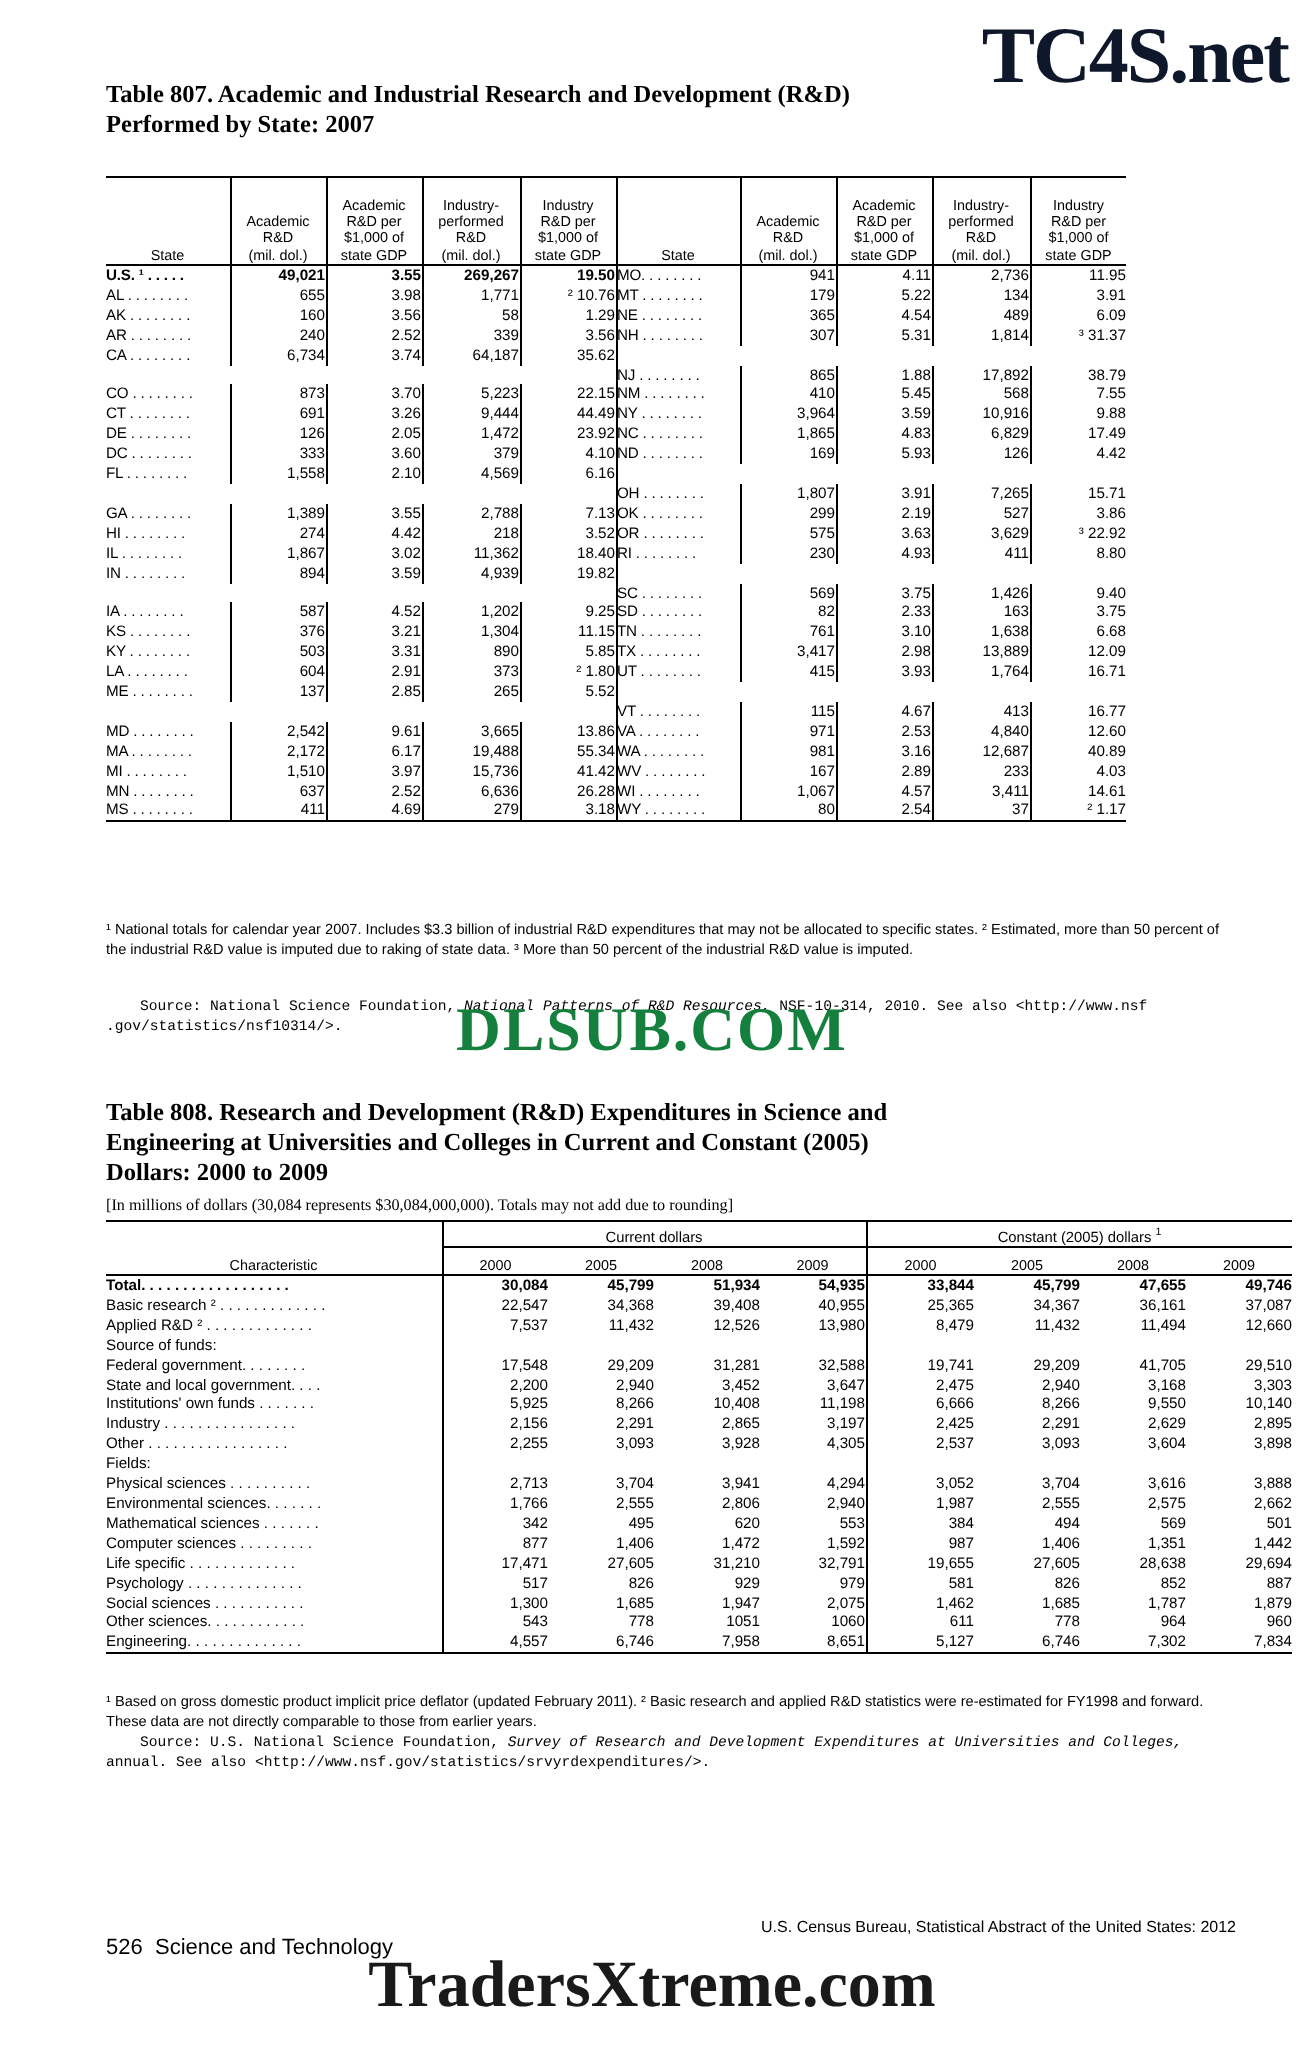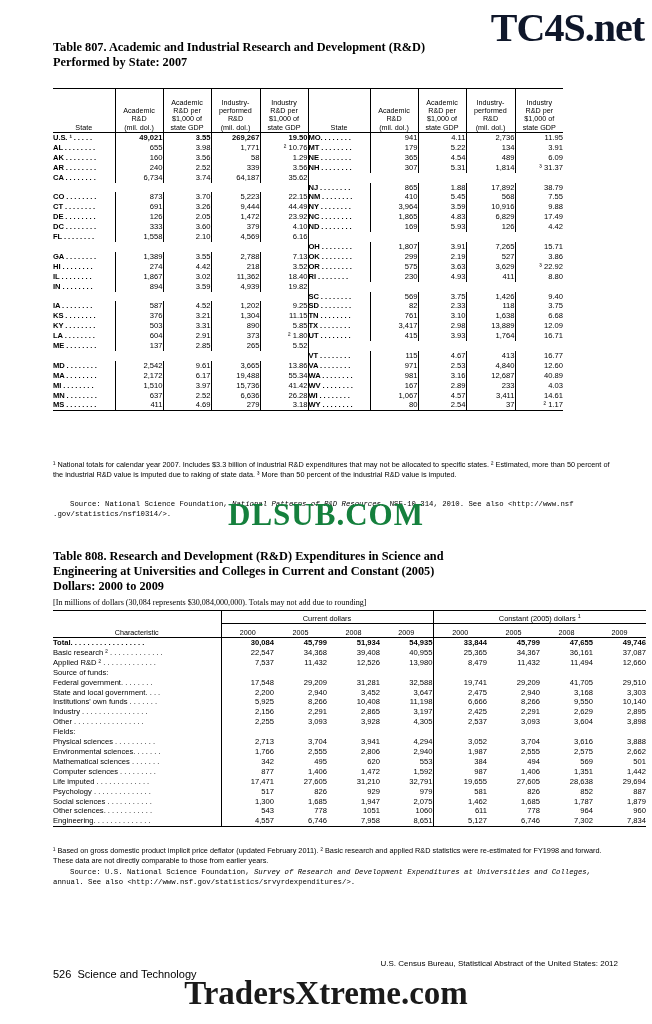--- a/index.html
+++ b/index.html
@@ -93,21 +93,20 @@
   .num {
     text-align: right;
     padding-right: 3px;
     white-space: nowrap;
   }
   .lbl {
     text-align: left;
     padding-left: 4px;
     white-space: nowrap;
     letter-spacing: -0.1px;
-    font-weight: bold;
   }
   .rowline td { line-height: 9.9px; }
   .bold { font-weight: bold; }
   .vline { border-left: 1px solid #000; }
 
   
   #t807 { left: 53px; top: 88px; }
   #t807 .hdrtop { border-top: 1.3px solid #000; border-bottom: 1px solid #000;}
 
   
@@ -416,21 +415,21 @@
         </tr>
         <tr class="rowline">
           <td class="lbl">IA . . . . . . . .</td>
           <td class="num vline">587</td>
           <td class="num vline">4.52</td>
           <td class="num vline">1,202</td>
           <td class="num vline">9.25</td>
           <td class="lbl vline">SD . . . . . . . .</td>
           <td class="num vline">82</td>
           <td class="num vline">2.33</td>
-          <td class="num vline">118</td>
+          <td class="num vline">163</td>
           <td class="num vline">3.75</td>
         </tr>
         <tr class="rowline">
           <td class="lbl">KS . . . . . . . .</td>
           <td class="num vline">376</td>
           <td class="num vline">3.21</td>
           <td class="num vline">1,304</td>
           <td class="num vline">11.15</td>
           <td class="lbl vline">TN . . . . . . . .</td>
           <td class="num vline">761</td>
@@ -737,21 +736,21 @@
           <td class="num vline">877</td>
           <td class="num">1,406</td>
           <td class="num">1,472</td>
           <td class="num">1,592</td>
           <td class="num vline">987</td>
           <td class="num">1,406</td>
           <td class="num">1,351</td>
           <td class="num">1,442</td>
         </tr>
         <tr class="rowline">
-          <td class="leader indent1">Life imputed . . . . . . . . . . . . .</td>
+          <td class="leader indent1">Life specific . . . . . . . . . . . . .</td>
           <td class="num vline">17,471</td>
           <td class="num">27,605</td>
           <td class="num">31,210</td>
           <td class="num">32,791</td>
           <td class="num vline">19,655</td>
           <td class="num">27,605</td>
           <td class="num">28,638</td>
           <td class="num">29,694</td>
         </tr>
         <tr class="rowline">

